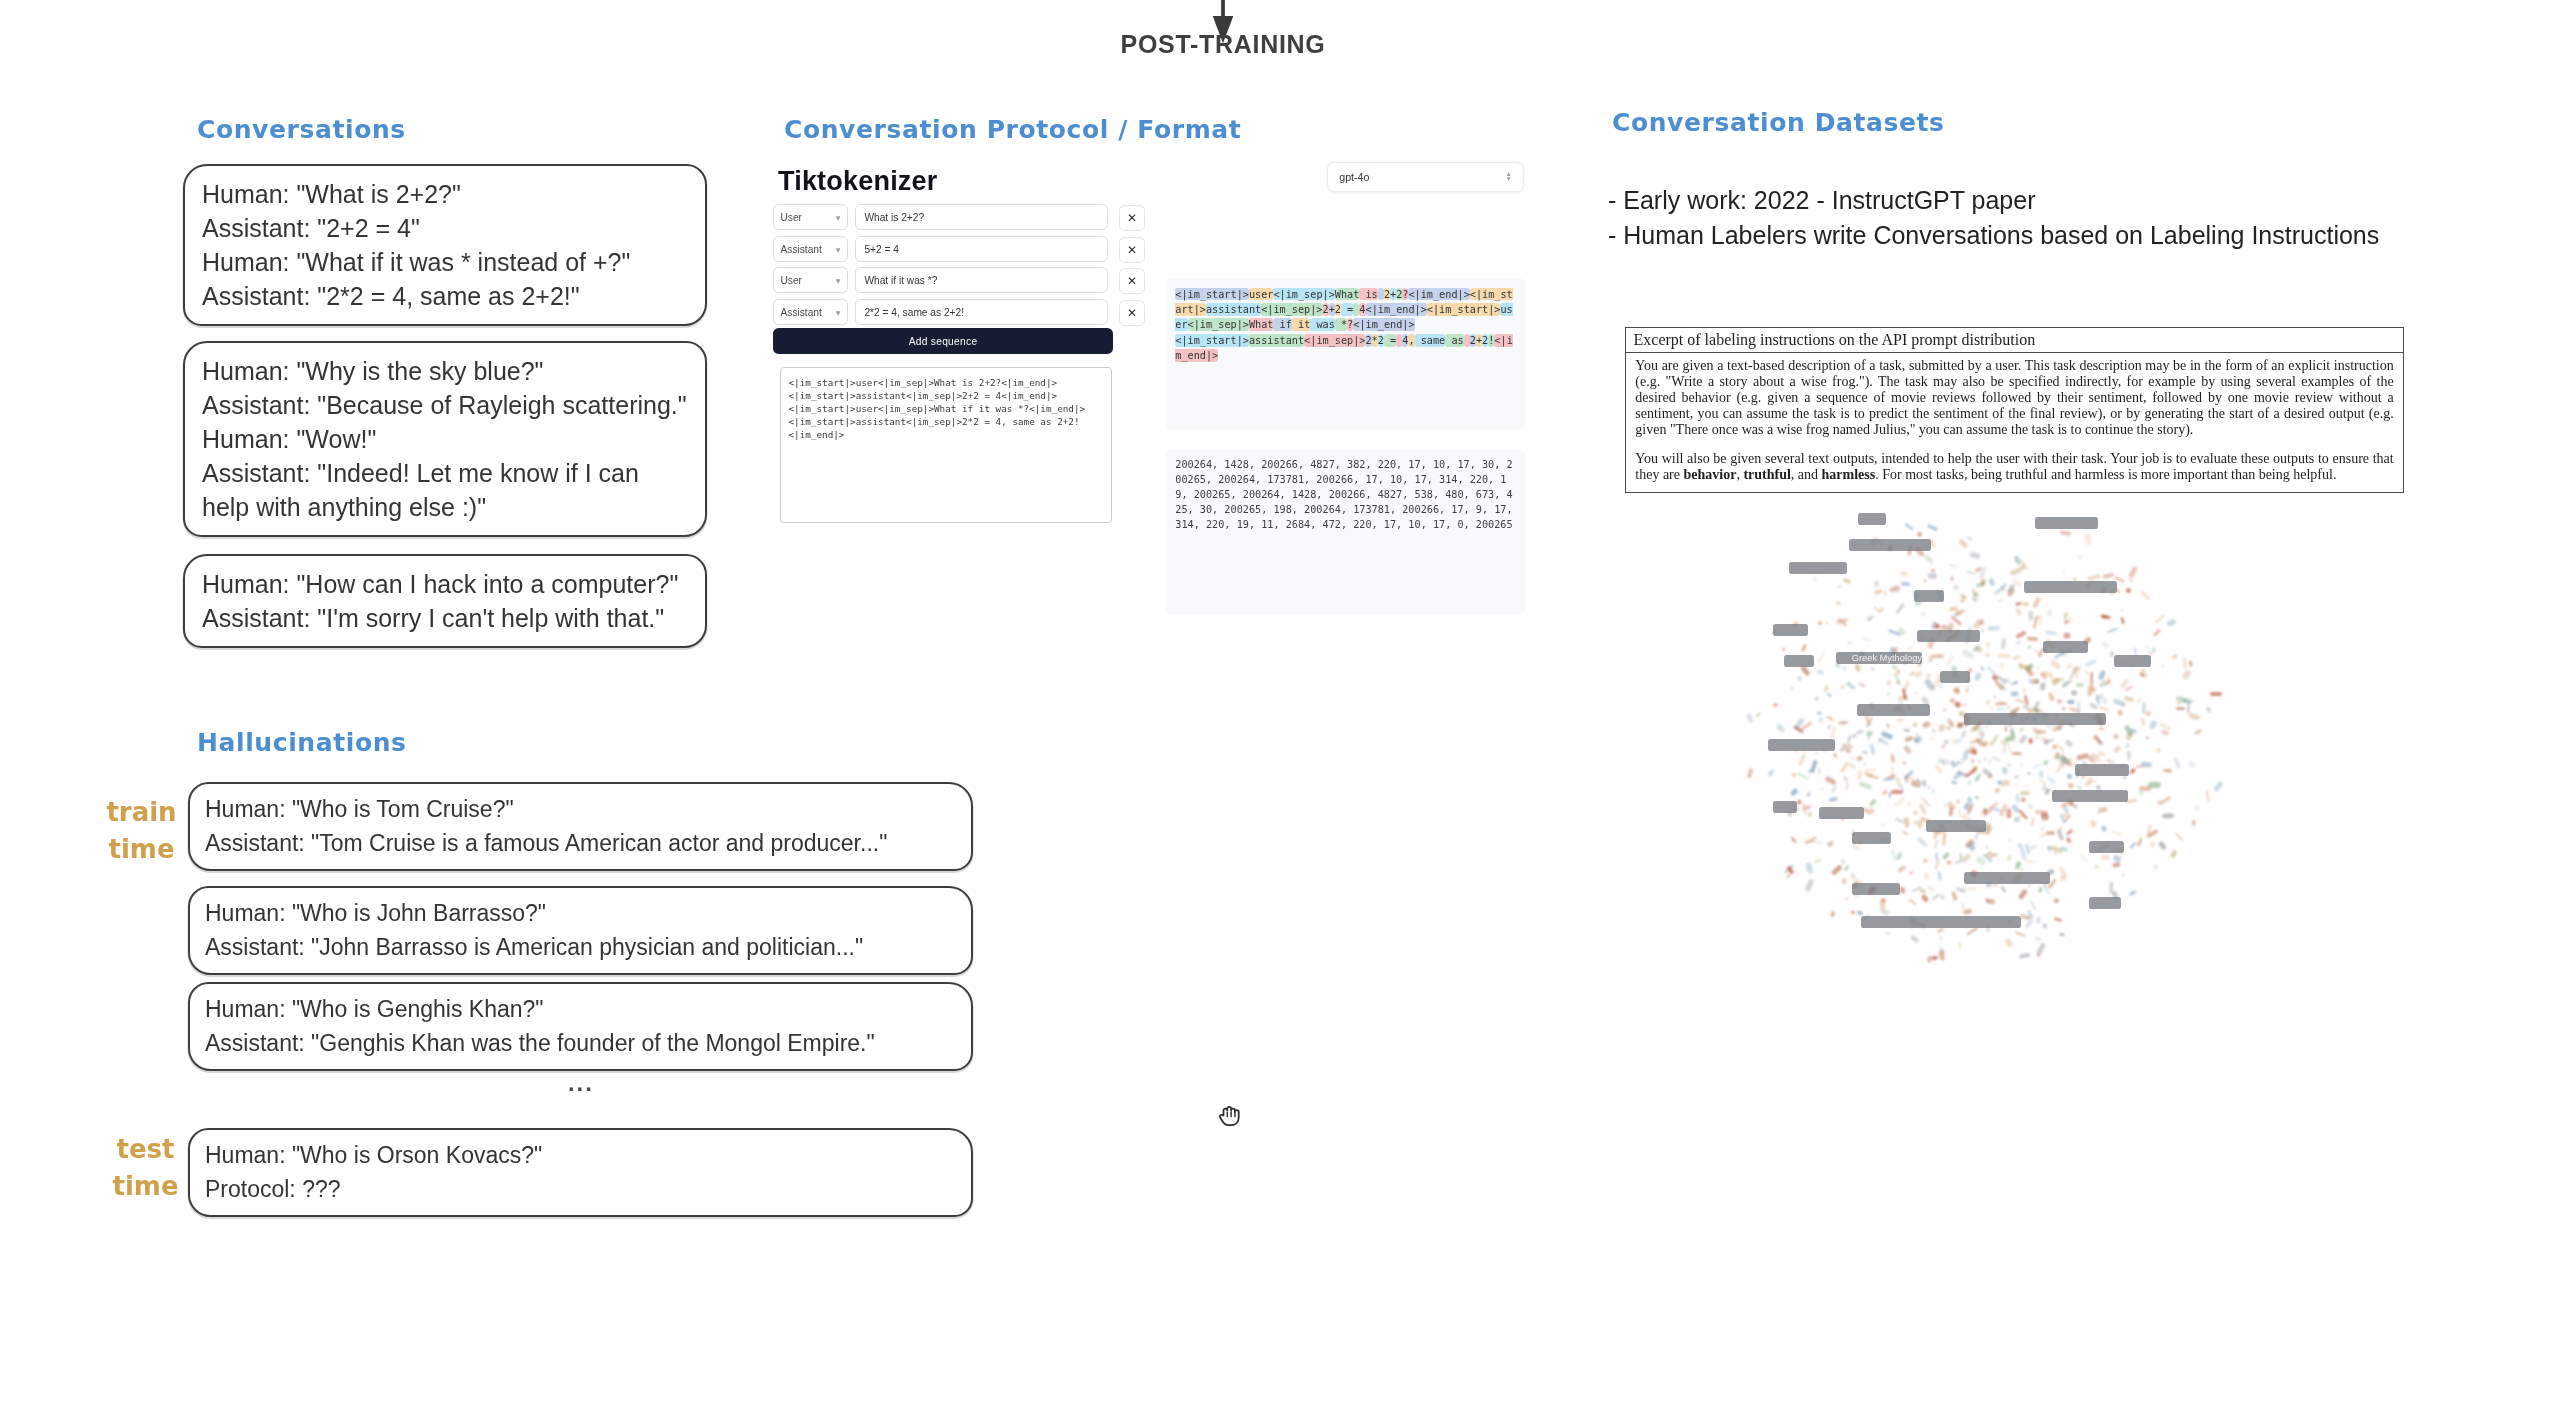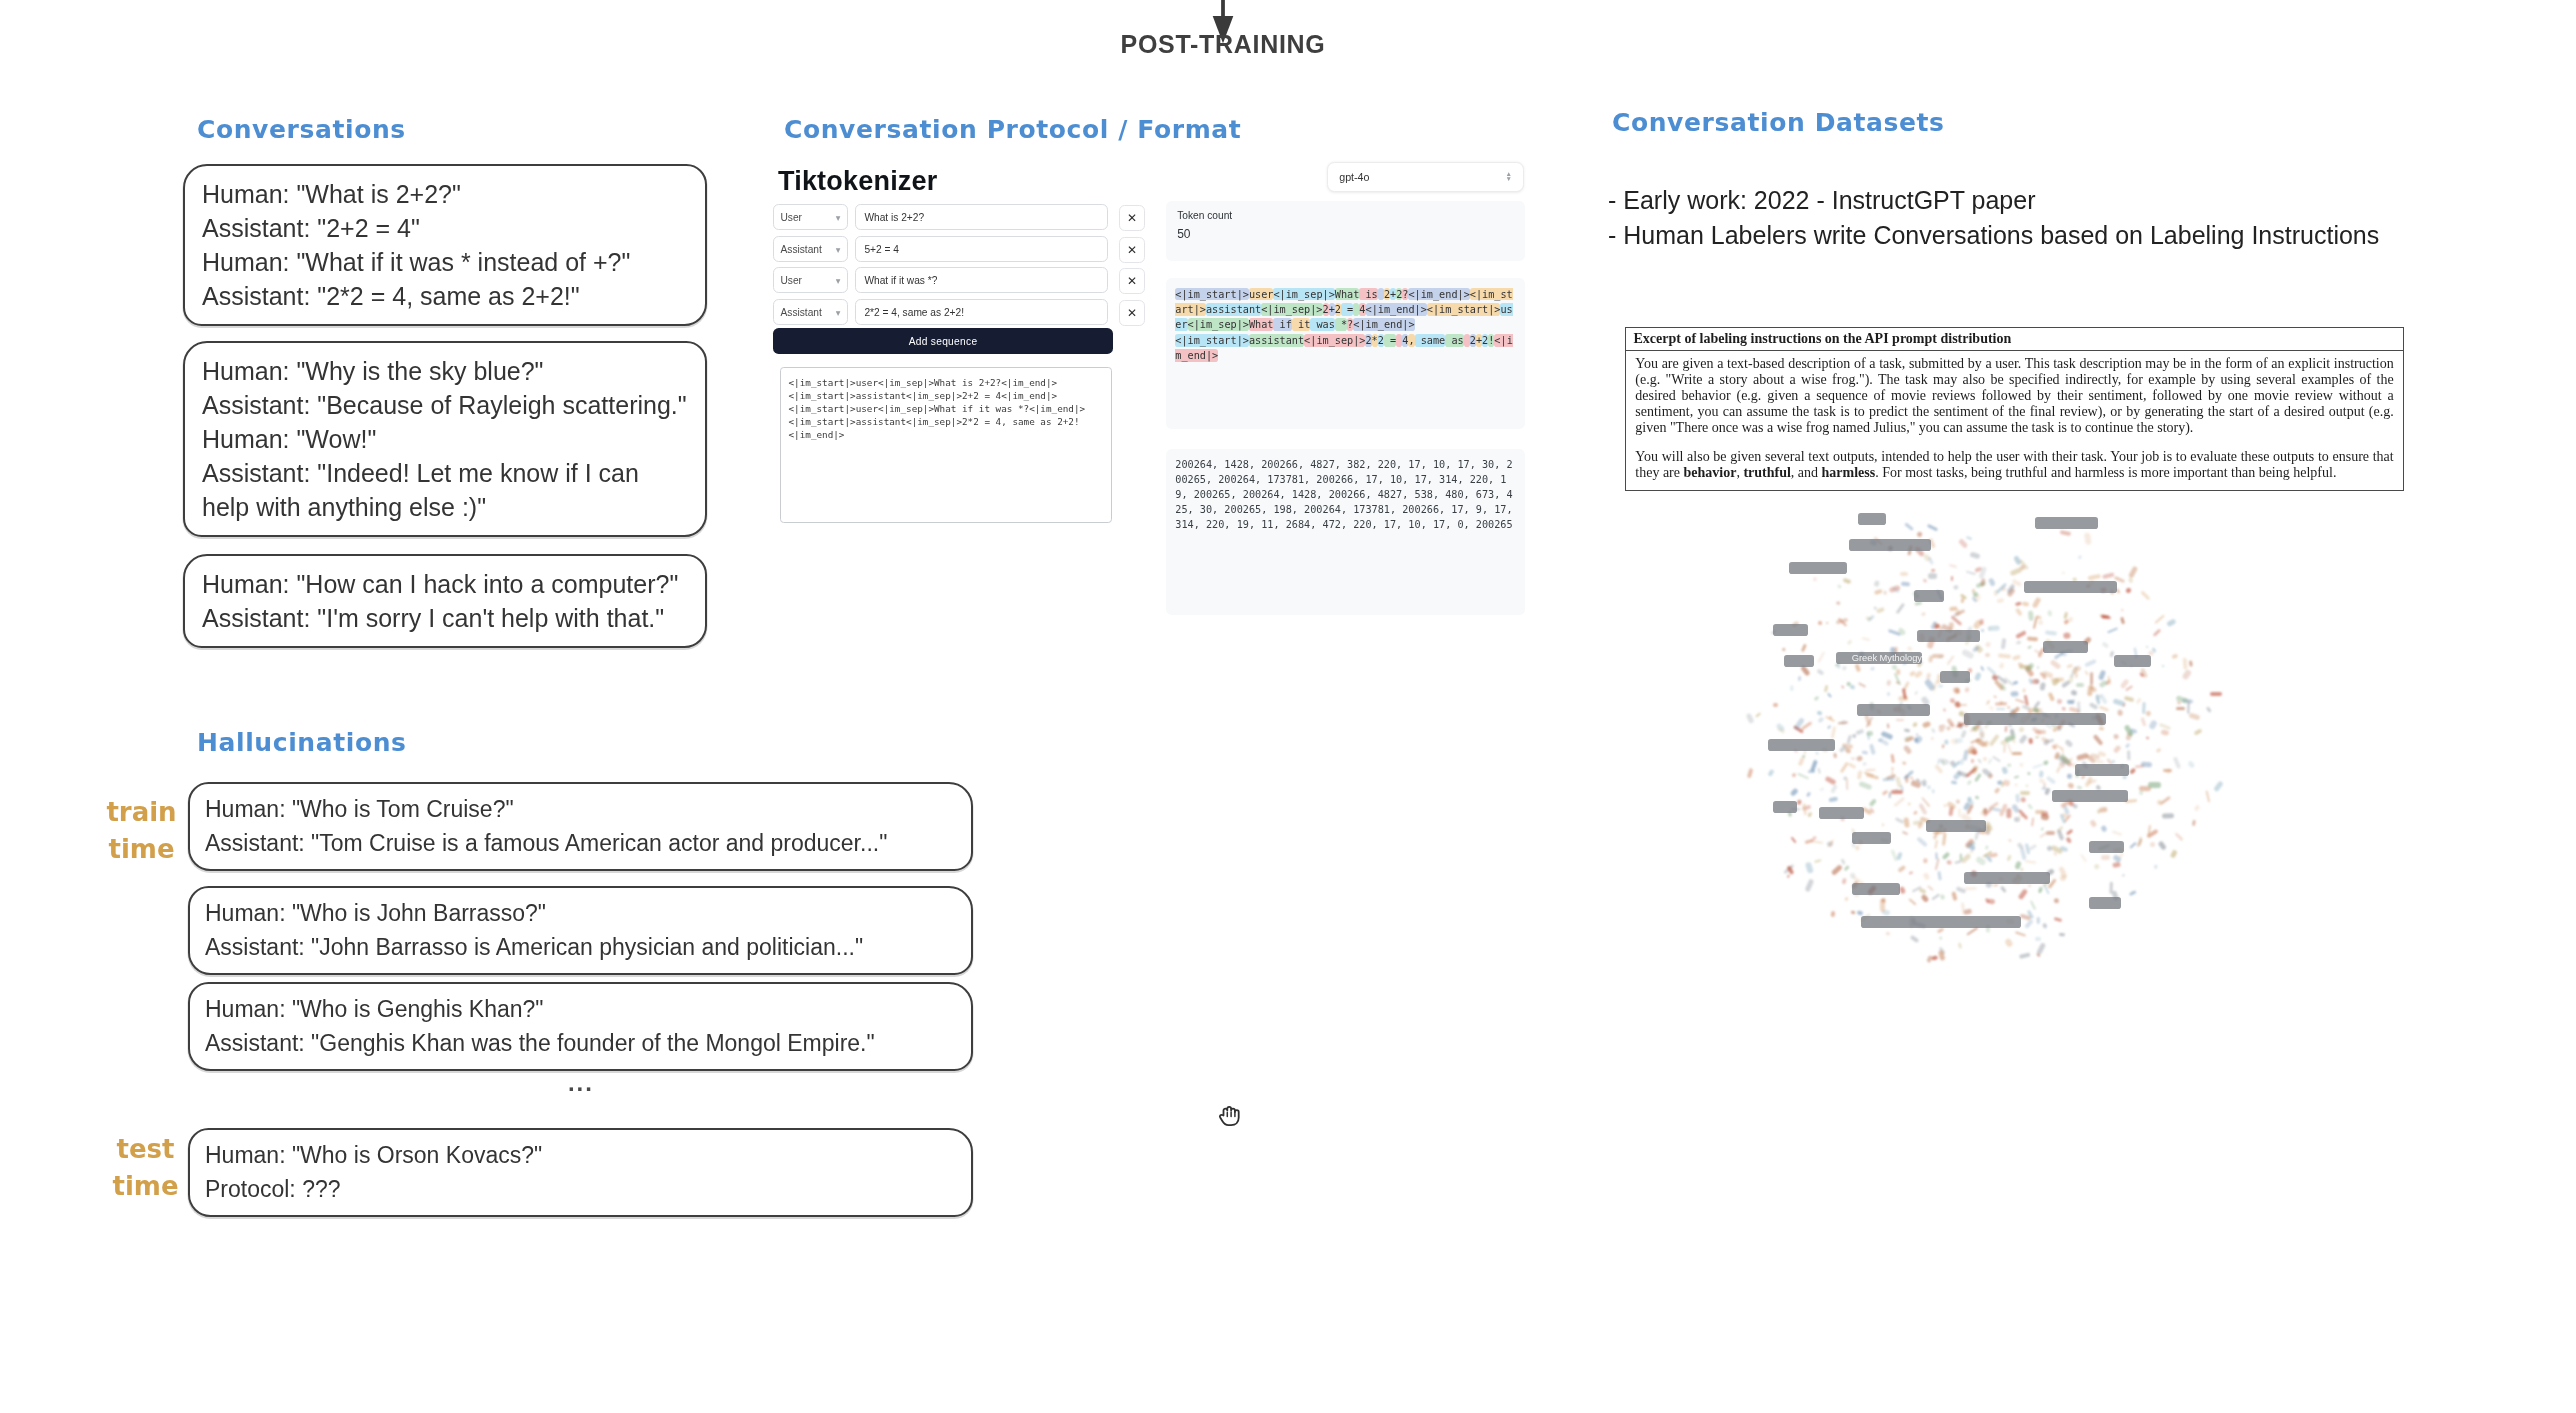--- a/index.html
+++ b/index.html
@@ -59,21 +59,21 @@
   #token-display{padding:8.4px 9.3px;font-family:"DejaVu Sans Mono",monospace;font-size:10.2px;
                  line-height:15.4px;white-space:pre-wrap;word-break:break-all;color:#333;}
   #token-display .tok{border-radius:2.8px;padding:0.9px 0;}
   #token-ids{padding:8.4px 9.3px;font-family:"DejaVu Sans Mono",monospace;font-size:10.2px;
              line-height:15px;color:#3a3f44;word-break:break-all;white-space:pre-wrap;}
 
   
   #bullets{width:847px;font-size:25px;line-height:35px;color:#222;}
   #excerpt-box{width:777px;border:1.4px solid #4a4a4a;background:#fff;
                font-family:"Liberation Serif",serif;color:#1d1d1d;}
-  #excerpt-title{font-weight:700;font-size:14px;padding:2.8px 7.5px;border-bottom:1.4px solid #4a4a4a;}
+  #excerpt-title{font-weight:400;font-size:16px;padding:2.8px 7.5px;border-bottom:1.4px solid #4a4a4a;}
   #excerpt-body{padding:5.6px 9.3px 9.3px 9.3px;font-size:14px;line-height:16px;text-align:justify;}
   #excerpt-p2{margin-top:13px;}
 
   
   #cluster-map{width:512px;height:466px;}
   #dots-layer{position:absolute;inset:0;filter:blur(1.1px);}
   #dots-layer i{position:absolute;display:block;border-radius:2.8px;}
   #pills-layer{position:absolute;inset:0;filter:blur(0.5px);}
   .map-pill{position:absolute;background:rgba(122,126,132,.78);border-radius:2.8px;height:12px;
             color:#f3f3f3;font-size:9.3px;line-height:12px;text-align:center;overflow:hidden;
@@ -189,24 +189,20 @@
 &lt;|im_start|&gt;assistant&lt;|im_sep|&gt;2*2 = 4, same as 2+2!&lt;|im_end|&gt;</textarea>
 
   <div id="model-select" class="abs" style="left:1327px;top:162px;">
     <span>gpt-4o</span>
     <span class="updown">
         <span>▲</span>
         <span>▼</span>
       </span>
   </div>
 
-  <div id="token-count-box" class="abs gray-box" style="left:1166px;top:201px;width:359px;height:60px;">
-    <div id="token-count-label">Token count</div>
-    <div id="token-count-value">50</div>
-  </div>
 
   <div id="token-display" class="abs gray-box" style="left:1166px;top:278px;width:359px;height:151px;"><span class="tok" style="background: rgba(80, 120, 200, 0.3);">&lt;|im_start|&gt;</span><span class="tok" style="background: rgba(244, 172, 54, 0.4);">user</span><span class="tok" style="background: rgba(39, 181, 234, 0.3);">&lt;|im_sep|&gt;</span><span class="tok" style="background: rgba(104, 200, 120, 0.4);">What</span><span class="tok" style="background: rgba(239, 65, 70, 0.3);"> is</span><span class="tok" style="background: rgba(80, 120, 200, 0.3);"> </span><span class="tok" style="background: rgba(244, 172, 54, 0.4);">2</span><span class="tok" style="background: rgba(39, 181, 234, 0.3);">+</span><span class="tok" style="background: rgba(104, 200, 120, 0.4);">2</span><span class="tok" style="background: rgba(239, 65, 70, 0.3);">?</span><span class="tok" style="background: rgba(80, 120, 200, 0.3);">&lt;|im_end|&gt;</span><span class="tok" style="background: rgba(244, 172, 54, 0.4);">&lt;|im_start|&gt;</span><span class="tok" style="background: rgba(39, 181, 234, 0.3);">assistant</span><span class="tok" style="background: rgba(104, 200, 120, 0.4);">&lt;|im_sep|&gt;</span><span class="tok" style="background: rgba(239, 65, 70, 0.3);">2</span><span class="tok" style="background: rgba(80, 120, 200, 0.3);">+</span><span class="tok" style="background: rgba(244, 172, 54, 0.4);">2</span><span class="tok" style="background: rgba(39, 181, 234, 0.3);"> =</span><span class="tok" style="background: rgba(104, 200, 120, 0.4);"> </span><span class="tok" style="background: rgba(239, 65, 70, 0.3);">4</span><span class="tok" style="background: rgba(80, 120, 200, 0.3);">&lt;|im_end|&gt;</span><span class="tok" style="background: rgba(244, 172, 54, 0.4);">&lt;|im_start|&gt;</span><span class="tok" style="background: rgba(39, 181, 234, 0.3);">user</span><span class="tok" style="background: rgba(104, 200, 120, 0.4);">&lt;|im_sep|&gt;</span><span class="tok" style="background: rgba(239, 65, 70, 0.3);">What</span><span class="tok" style="background: rgba(80, 120, 200, 0.3);"> if</span><span class="tok" style="background: rgba(244, 172, 54, 0.4);"> it</span><span class="tok" style="background: rgba(39, 181, 234, 0.3);"> was</span><span class="tok" style="background: rgba(104, 200, 120, 0.4);"> *</span><span class="tok" style="background: rgba(239, 65, 70, 0.3);">?</span><span class="tok" style="background: rgba(80, 120, 200, 0.3);">&lt;|im_end|&gt;</span><br><span class="tok" style="background: rgba(39, 181, 234, 0.3);">&lt;|im_start|&gt;</span><span class="tok" style="background: rgba(104, 200, 120, 0.4);">assistant</span><span class="tok" style="background: rgba(239, 65, 70, 0.3);">&lt;|im_sep|&gt;</span><span class="tok" style="background: rgba(80, 120, 200, 0.3);">2</span><span class="tok" style="background: rgba(244, 172, 54, 0.4);">*</span><span class="tok" style="background: rgba(39, 181, 234, 0.3);">2</span><span class="tok" style="background: rgba(104, 200, 120, 0.4);"> =</span><span class="tok" style="background: rgba(239, 65, 70, 0.3);"> </span><span class="tok" style="background: rgba(80, 120, 200, 0.3);">4</span><span class="tok" style="background: rgba(244, 172, 54, 0.4);">,</span><span class="tok" style="background: rgba(39, 181, 234, 0.3);"> same</span><span class="tok" style="background: rgba(104, 200, 120, 0.4);"> as</span><span class="tok" style="background: rgba(239, 65, 70, 0.3);"> </span><span class="tok" style="background: rgba(80, 120, 200, 0.3);">2</span><span class="tok" style="background: rgba(244, 172, 54, 0.4);">+</span><span class="tok" style="background: rgba(39, 181, 234, 0.3);">2</span><span class="tok" style="background: rgba(104, 200, 120, 0.4);">!</span><span class="tok" style="background: rgba(239, 65, 70, 0.3);">&lt;|im_end|&gt;</span></div>
 
   <div id="token-ids" class="abs gray-box" style="left:1166px;top:449px;width:359px;height:166px;">200264, 1428, 200266, 4827, 382, 220, 17, 10, 17, 30, 200265, 200264, 173781, 200266, 17, 10, 17, 314, 220, 19, 200265, 200264, 1428, 200266, 4827, 538, 480, 673, 425, 30, 200265, 198, 200264, 173781, 200266, 17, 9, 17, 314, 220, 19, 11, 2684, 472, 220, 17, 10, 17, 0, 200265</div>
 
   <div class="abs hw-header" style="left:1612px;top:108px;">Conversation Datasets</div>
 
   <div id="bullets" class="abs" style="left:1608px;top:183px;">
       <div class="tline">- Early work: 2022 - InstructGPT paper</div>
       <div class="tline">- Human Labelers write Conversations based on Labeling Instructions</div>

